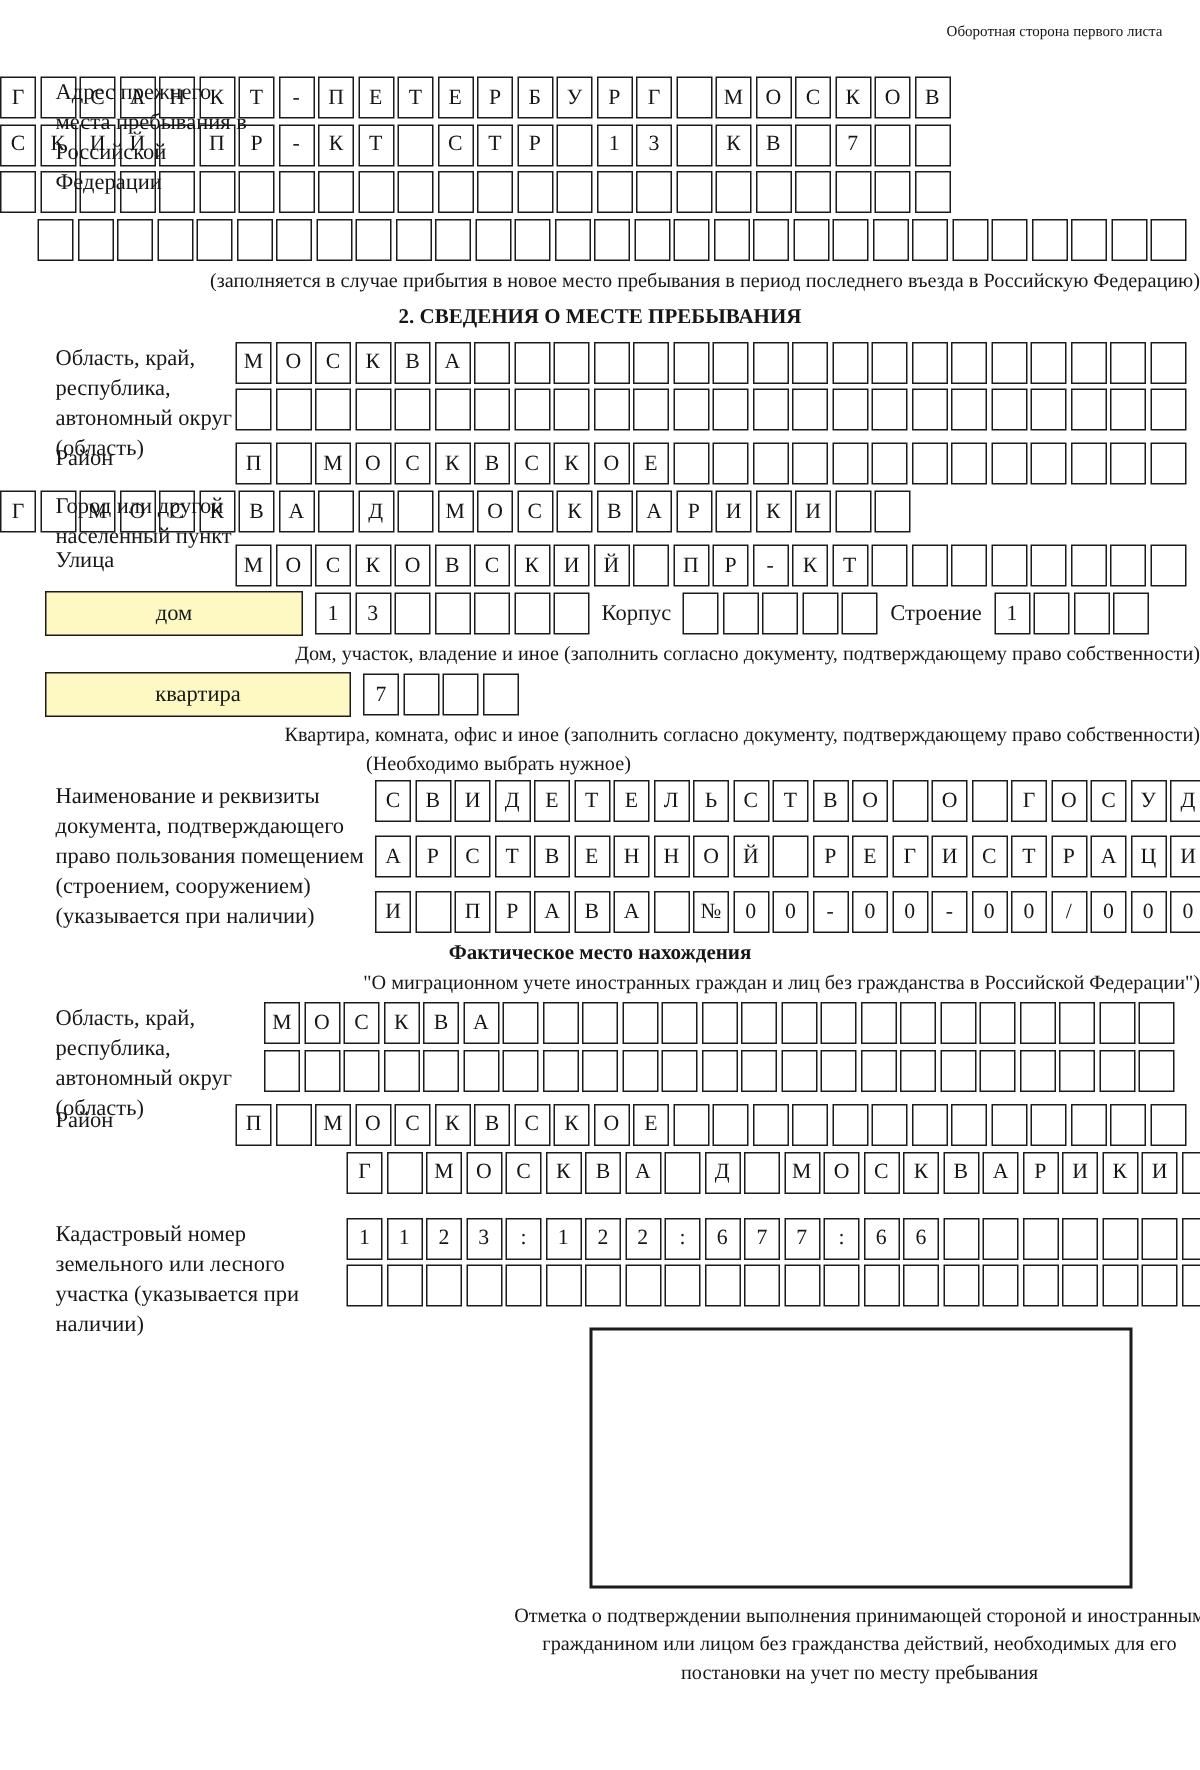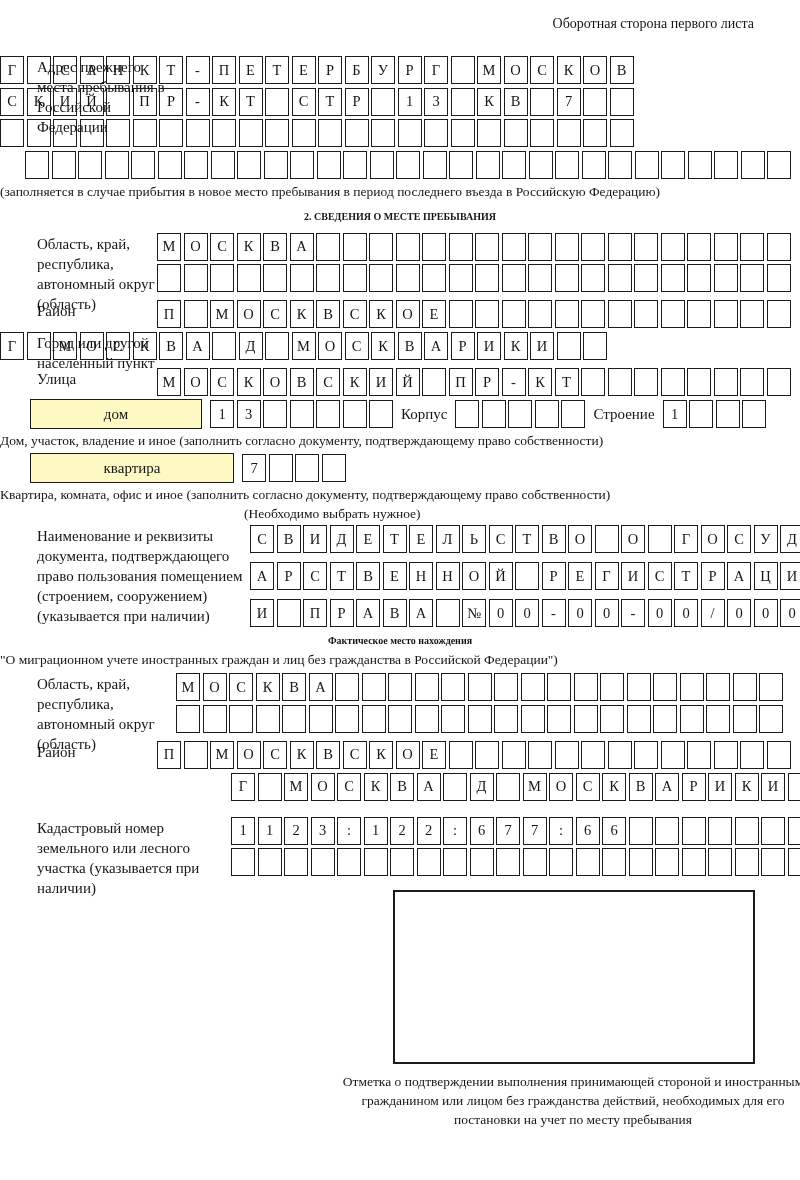--- a/index.html
+++ b/index.html
@@ -1,30 +1,30 @@
 <!DOCTYPE html>
 <html><head>
 <meta charset="utf-8">
 <style>
   html,body{margin:0;padding:0}
   body{width:800px;height:1180px;background:#ffffff;color:#161616;
        font-family:"Liberation Serif",serif;font-size:15px;overflow:hidden}
   .page{position:relative;padding-top:16px}
-  .header-note{text-align:right;padding-right:46px;font-size:14px}
+  .header-note{text-align:right;padding-right:25px;font-size:10px}
   
   .frow{position:relative}
   .frow>.label{position:absolute;left:37px;top:1px;line-height:20px;font-size:15px}
   .rows{display:flex;flex-direction:column;gap:3.5px}
   .rows.g9{gap:9px}
   .cells{display:flex;gap:2.5px}
   .cell{flex:0 0 22px;width:22px;height:26px;border:1.6px solid #1b1b1b;
         display:flex;align-items:center;justify-content:center;
         font-size:14.5px;background:#fff}
-  .note{font-size:13.5px;text-align:left;line-height:18px}
-  .sec-title{font-weight:bold;text-align:center;font-size:10px;line-height:20px}
+  .note{font-size:13.5px;text-align:right;line-height:18px}
+  .sec-title{font-weight:bold;text-align:center;font-size:14px;line-height:20px}
   .pl173{}.pl157{padding-left:157px}.pl170{}
   .pl250{padding-left:250px}.pl176{padding-left:176px}.pl231{padding-left:231px}
   .w136{width:136px}.w118{width:118px}.w130{width:130px}.w213{width:213px}
   .w137{width:137px}.w196{width:196px}.w192{width:192px}
   .full-row{margin:3.5px 0 0 25px}
   .mt3{margin-top:3px}.mt4{margin-top:4px}.mt6{margin-top:6px}
   .mt8{margin-top:8px}.mt16{margin-top:16px}.mt24{margin-top:24px}
   .house-row{display:flex;align-items:center;margin-left:30px;margin-top:3px;gap:8px}
   .wide-box{border:1.6px solid #1b1b1b;height:28px;display:flex;
             align-items:center;justify-content:center;background:#fef9c3}

